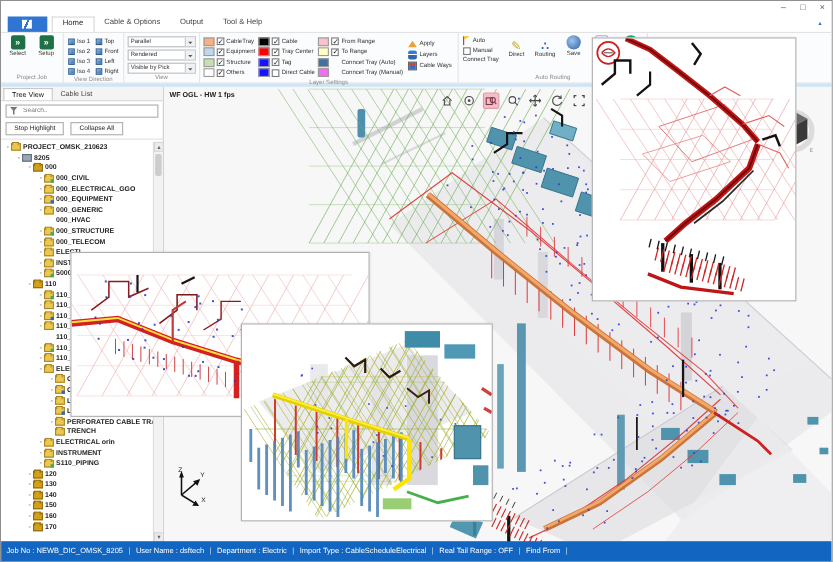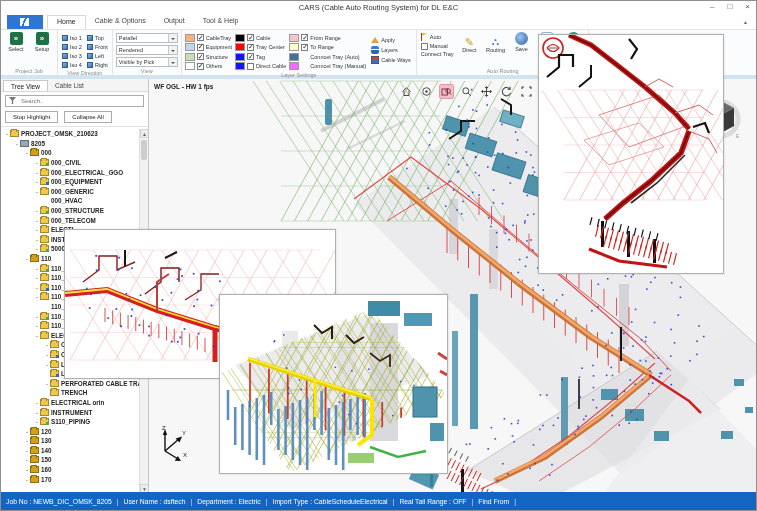--- a/index.html
+++ b/index.html
@@ -110,21 +110,20 @@
   .statusbar{position:absolute;left:0;right:0;bottom:0;height:18px;background:#1266c2;color:#fff;display:flex;align-items:center;padding-left:5px;font-size:6.8px;z-index:6;}
   .seg{white-space:nowrap;}
   .seg::after{content:"|";margin:0 5px;color:#cfe0f5;}
 </style>
 </head>
 <body>
 
 <div id="app">
 
   <div class="titlebar">
-    <div class="title">CARS (Cable Auto Routing System) for DL E&amp;C</div>
     <div class="wincontrols">
       <span>–</span>
       <span>□</span>
       <span>×</span>
     </div>
   </div>
 
   <div class="tabrow">
     <div class="appbtn">
         <div class="glyph"></div>

